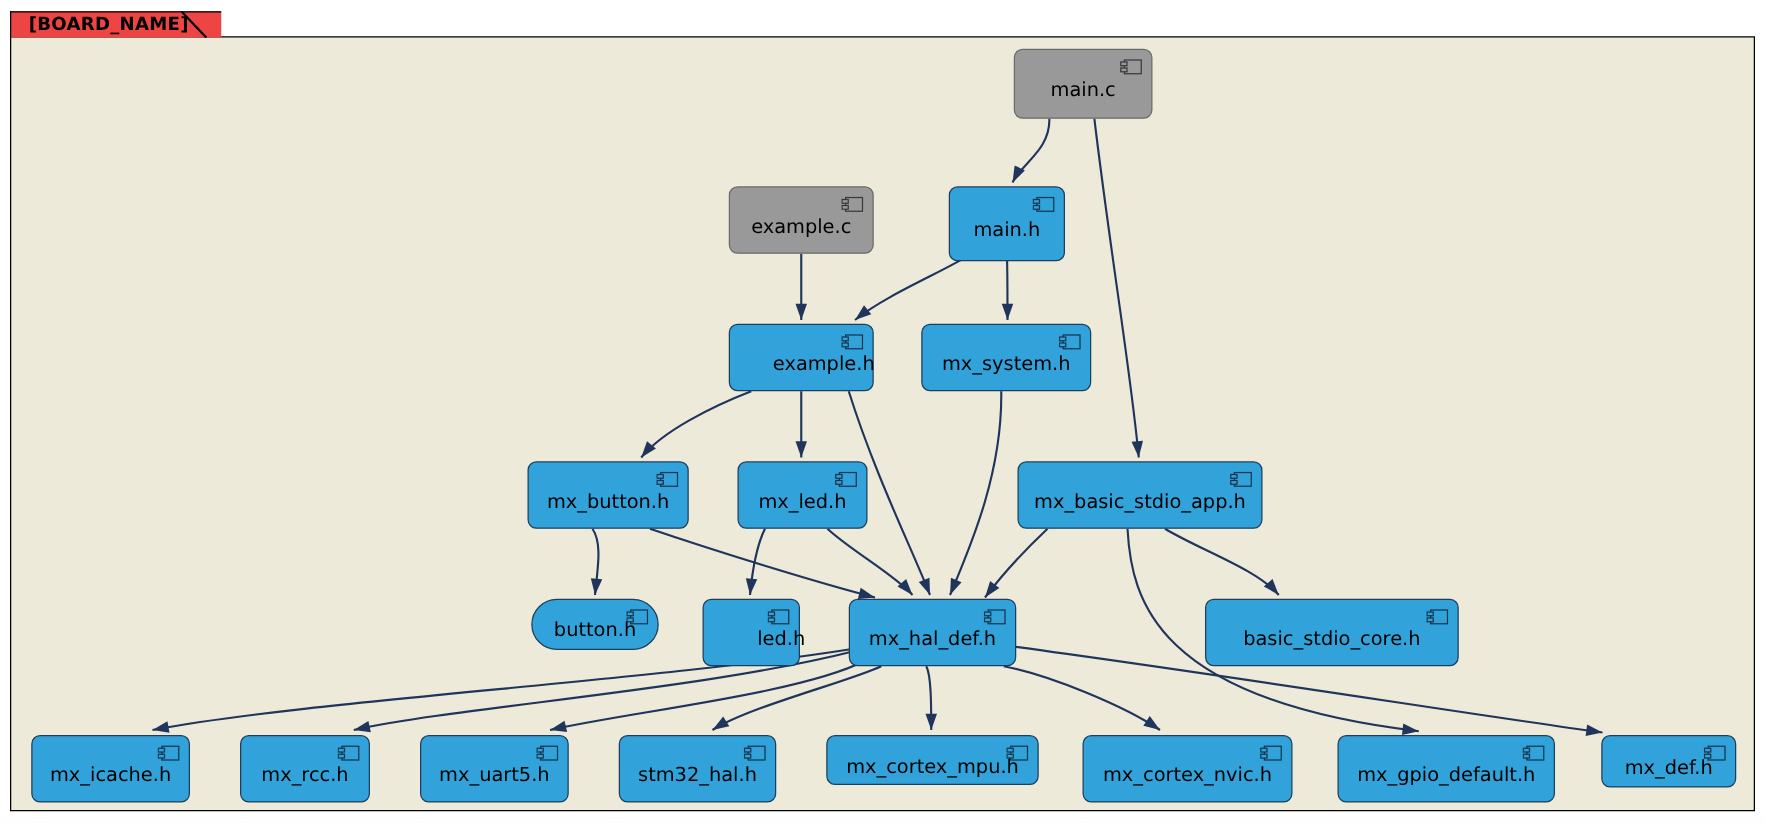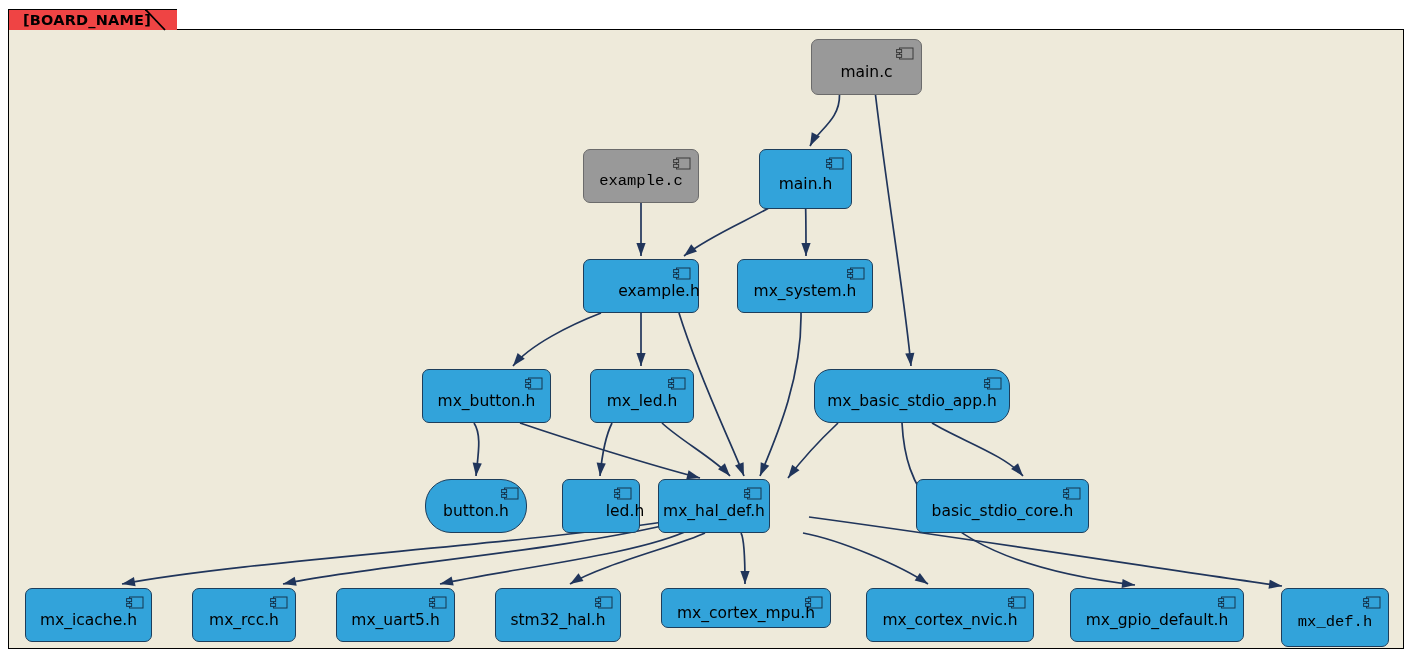--- a/index.html
+++ b/index.html
@@ -191,21 +191,21 @@
 
   <div id="nodes-layer">
       <div class="component gray" style="left: 811px; top: 39px; width: 111px; height: 56px;">
         <span class="component-label">main.c</span>
         <svg class="comp-icon" viewBox="0 0 18 13">
           <rect x="3.5" y="1" width="13.5" height="11" fill="#999999" stroke="#3a3a3a" stroke-width="1"></rect>
           <rect x="0.6" y="2.6" width="5" height="3" fill="#999999" stroke="#3a3a3a" stroke-width="1"></rect>
           <rect x="0.6" y="7.4" width="5" height="3" fill="#999999" stroke="#3a3a3a" stroke-width="1"></rect>
         </svg>
       </div>
-      <div class="component gray" style="left: 583px; top: 149px; width: 116px; height: 54px; font-family: Liberation Mono, monospace;">
+      <div class="component gray" style="left: 583px; top: 149px; width: 116px; height: 54px;">
         <span class="component-label">example.c</span>
         <svg class="comp-icon" viewBox="0 0 18 13">
           <rect x="3.5" y="1" width="13.5" height="11" fill="#999999" stroke="#3a3a3a" stroke-width="1"></rect>
           <rect x="0.6" y="2.6" width="5" height="3" fill="#999999" stroke="#3a3a3a" stroke-width="1"></rect>
           <rect x="0.6" y="7.4" width="5" height="3" fill="#999999" stroke="#3a3a3a" stroke-width="1"></rect>
         </svg>
       </div>
       <div class="component blue" style="left: 759px; top: 149px; width: 93px; height: 60px;">
         <span class="component-label">main.h</span>
         <svg class="comp-icon" viewBox="0 0 18 13">
@@ -239,53 +239,53 @@
         </svg>
       </div>
       <div class="component blue" style="left: 590px; top: 369px; width: 104px; height: 54px;">
         <span class="component-label">mx_led.h</span>
         <svg class="comp-icon" viewBox="0 0 18 13">
           <rect x="3.5" y="1" width="13.5" height="11" fill="#32A3DA" stroke="#15364F" stroke-width="1"></rect>
           <rect x="0.6" y="2.6" width="5" height="3" fill="#32A3DA" stroke="#15364F" stroke-width="1"></rect>
           <rect x="0.6" y="7.4" width="5" height="3" fill="#32A3DA" stroke="#15364F" stroke-width="1"></rect>
         </svg>
       </div>
-      <div class="component blue" style="left: 814px; top: 369px; width: 196px; height: 54px; border-radius: 17px;">
+      <div class="component blue" style="left: 814px; top: 369px; width: 196px; height: 54px;">
         <span class="component-label">mx_basic_stdio_app.h</span>
         <svg class="comp-icon" viewBox="0 0 18 13">
           <rect x="3.5" y="1" width="13.5" height="11" fill="#32A3DA" stroke="#15364F" stroke-width="1"></rect>
           <rect x="0.6" y="2.6" width="5" height="3" fill="#32A3DA" stroke="#15364F" stroke-width="1"></rect>
           <rect x="0.6" y="7.4" width="5" height="3" fill="#32A3DA" stroke="#15364F" stroke-width="1"></rect>
         </svg>
       </div>
-      <div class="component blue" style="left: 425px; top: 479px; width: 102px; height: 54px; border-radius: 26px;">
+      <div class="component blue" style="left: 425px; top: 479px; width: 102px; height: 41px; border-radius: 26px;">
         <span class="component-label">button.h</span>
         <svg class="comp-icon" viewBox="0 0 18 13">
           <rect x="3.5" y="1" width="13.5" height="11" fill="#32A3DA" stroke="#15364F" stroke-width="1"></rect>
           <rect x="0.6" y="2.6" width="5" height="3" fill="#32A3DA" stroke="#15364F" stroke-width="1"></rect>
           <rect x="0.6" y="7.4" width="5" height="3" fill="#32A3DA" stroke="#15364F" stroke-width="1"></rect>
         </svg>
       </div>
       <div class="component blue" style="left: 562px; top: 479px; width: 78px; height: 54px; padding-left: 48px;">
         <span class="component-label">led.h</span>
         <svg class="comp-icon" viewBox="0 0 18 13">
           <rect x="3.5" y="1" width="13.5" height="11" fill="#32A3DA" stroke="#15364F" stroke-width="1"></rect>
           <rect x="0.6" y="2.6" width="5" height="3" fill="#32A3DA" stroke="#15364F" stroke-width="1"></rect>
           <rect x="0.6" y="7.4" width="5" height="3" fill="#32A3DA" stroke="#15364F" stroke-width="1"></rect>
         </svg>
       </div>
-      <div class="component blue" style="left: 658px; top: 479px; width: 112px; height: 54px;">
+      <div class="component blue" style="left: 679px; top: 479px; width: 134px; height: 54px;">
         <span class="component-label">mx_hal_def.h</span>
         <svg class="comp-icon" viewBox="0 0 18 13">
           <rect x="3.5" y="1" width="13.5" height="11" fill="#32A3DA" stroke="#15364F" stroke-width="1"></rect>
           <rect x="0.6" y="2.6" width="5" height="3" fill="#32A3DA" stroke="#15364F" stroke-width="1"></rect>
           <rect x="0.6" y="7.4" width="5" height="3" fill="#32A3DA" stroke="#15364F" stroke-width="1"></rect>
         </svg>
       </div>
-      <div class="component blue" style="left: 916px; top: 479px; width: 173px; height: 54px;">
+      <div class="component blue" style="left: 964px; top: 479px; width: 203px; height: 54px;">
         <span class="component-label">basic_stdio_core.h</span>
         <svg class="comp-icon" viewBox="0 0 18 13">
           <rect x="3.5" y="1" width="13.5" height="11" fill="#32A3DA" stroke="#15364F" stroke-width="1"></rect>
           <rect x="0.6" y="2.6" width="5" height="3" fill="#32A3DA" stroke="#15364F" stroke-width="1"></rect>
           <rect x="0.6" y="7.4" width="5" height="3" fill="#32A3DA" stroke="#15364F" stroke-width="1"></rect>
         </svg>
       </div>
       <div class="component blue" style="left: 25px; top: 588px; width: 127px; height: 54px;">
         <span class="component-label">mx_icache.h</span>
         <svg class="comp-icon" viewBox="0 0 18 13">
@@ -335,21 +335,21 @@
         </svg>
       </div>
       <div class="component blue" style="left: 1070px; top: 588px; width: 174px; height: 54px;">
         <span class="component-label">mx_gpio_default.h</span>
         <svg class="comp-icon" viewBox="0 0 18 13">
           <rect x="3.5" y="1" width="13.5" height="11" fill="#32A3DA" stroke="#15364F" stroke-width="1"></rect>
           <rect x="0.6" y="2.6" width="5" height="3" fill="#32A3DA" stroke="#15364F" stroke-width="1"></rect>
           <rect x="0.6" y="7.4" width="5" height="3" fill="#32A3DA" stroke="#15364F" stroke-width="1"></rect>
         </svg>
       </div>
-      <div class="component blue" style="left: 1281px; top: 588px; width: 108px; height: 59px; font-family: Liberation Mono, monospace;">
+      <div class="component blue" style="left: 1281px; top: 588px; width: 108px; height: 42px;">
         <span class="component-label">mx_def.h</span>
         <svg class="comp-icon" viewBox="0 0 18 13">
           <rect x="3.5" y="1" width="13.5" height="11" fill="#32A3DA" stroke="#15364F" stroke-width="1"></rect>
           <rect x="0.6" y="2.6" width="5" height="3" fill="#32A3DA" stroke="#15364F" stroke-width="1"></rect>
           <rect x="0.6" y="7.4" width="5" height="3" fill="#32A3DA" stroke="#15364F" stroke-width="1"></rect>
         </svg>
       </div>
     </div>
 
 </div>

